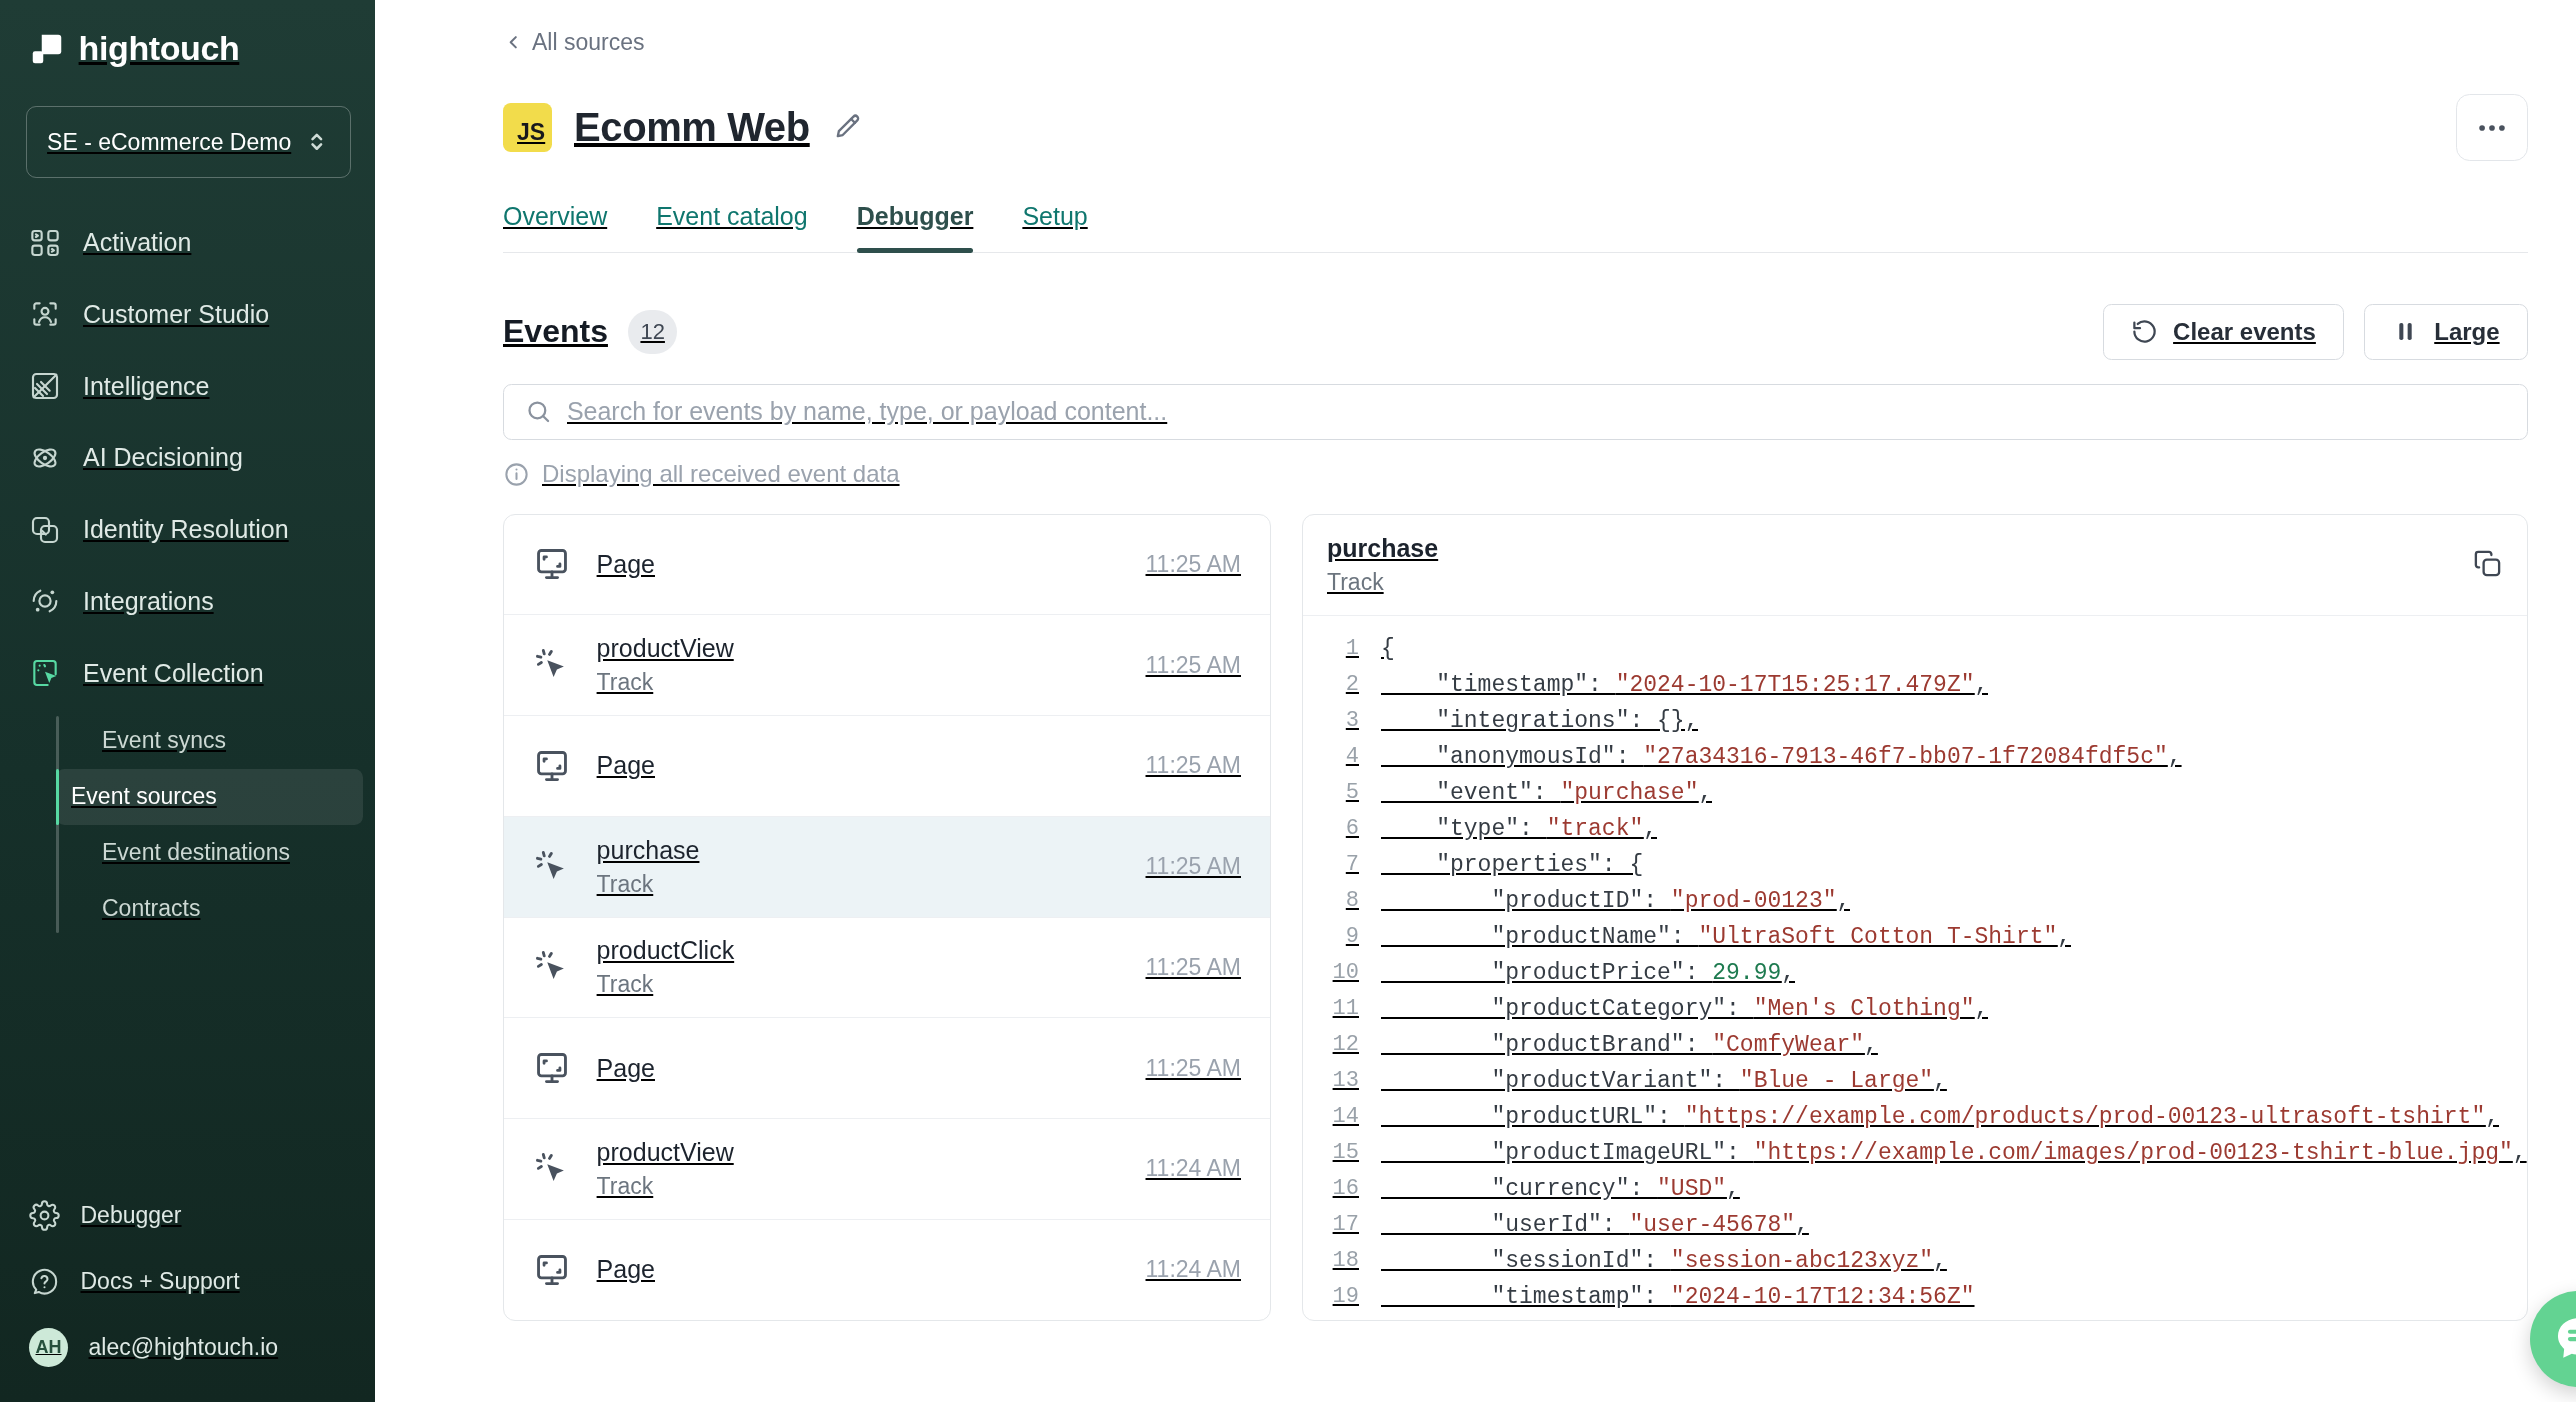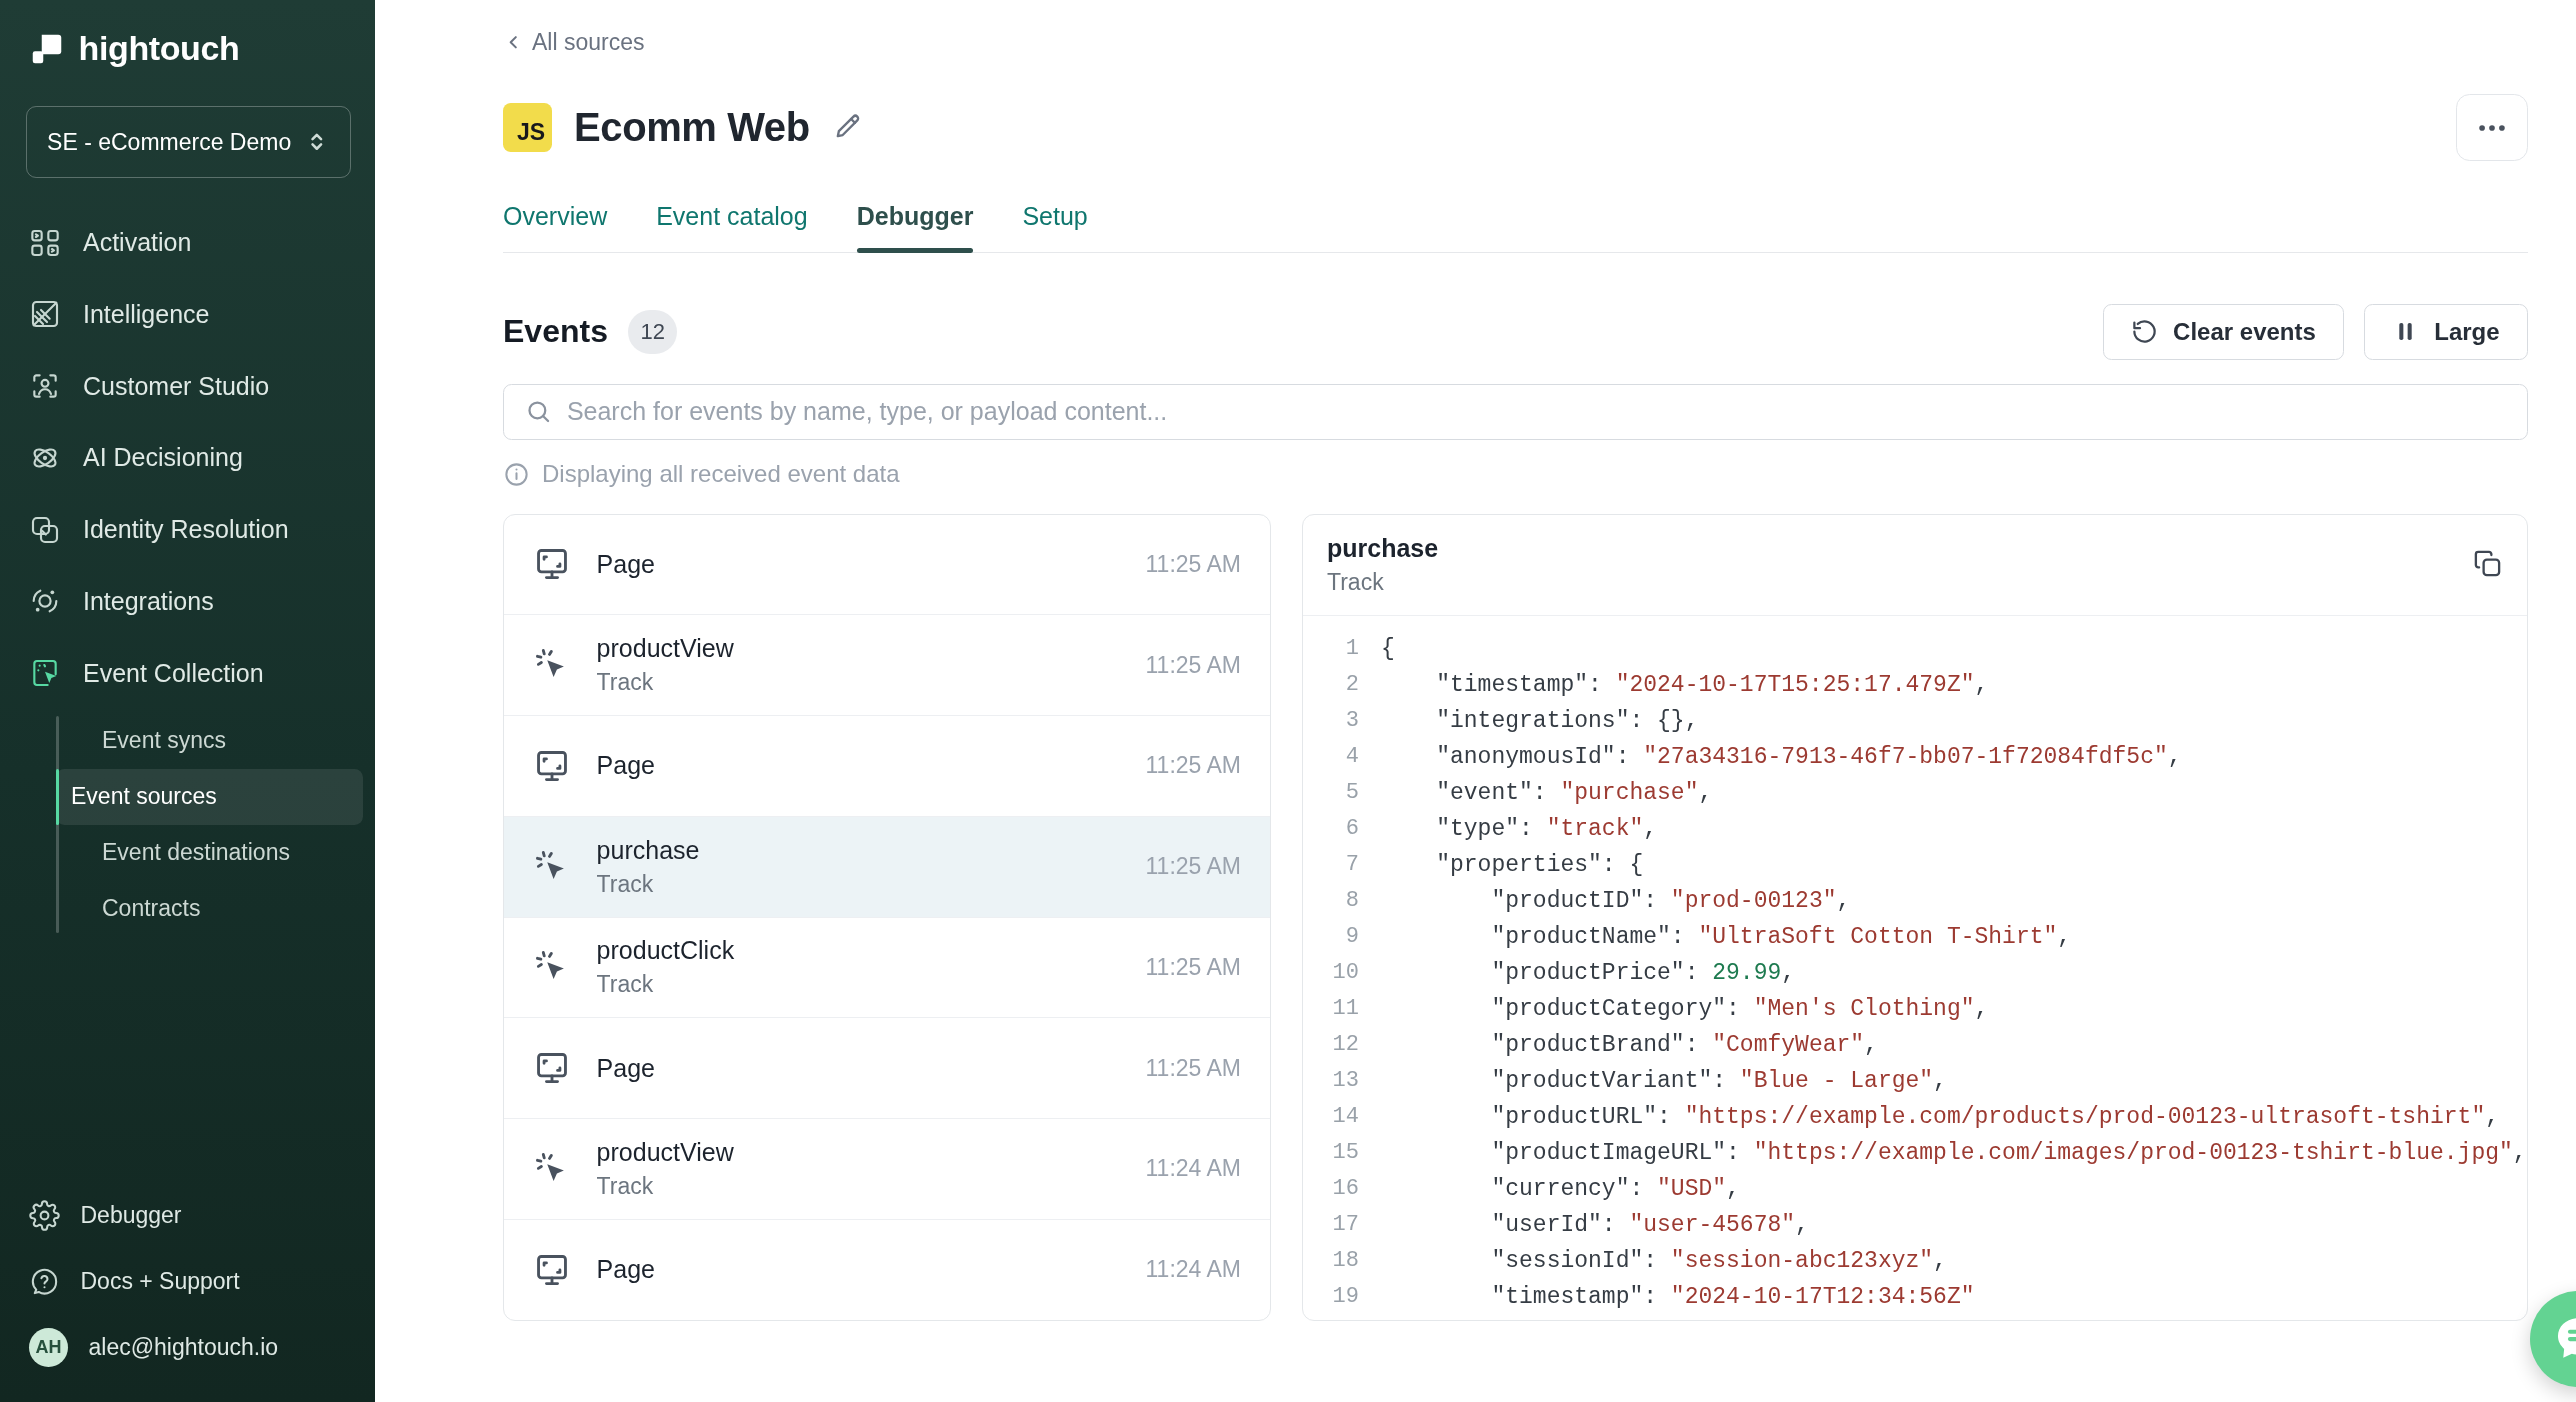--- a/index.html
+++ b/index.html
@@ -1,18 +1,18 @@
 <!DOCTYPE html>
 <html style="font-size:13.6px"><head>
 <meta charset="utf-8">
 <style>
   * { margin:0; padding:0; box-sizing:border-box; }
   html,body { width:2576px; height:1402px; }
   body { font-family:"Liberation Sans", sans-serif; background:#fff; overflow:hidden; }
-  .app { width:2352px; height:1402px; display:flex; }
+  .app { width:2352px; height:1402px; display:flex;text-decoration:underline; }
 
   
   .sidebar { width:375px; flex:none; background:linear-gradient(180deg,#1f3c35 0%,#16302a 55%,#122721 100%);
              color:#e4ede9; display:flex; flex-direction:column; padding:29px 0 24px; }
   .logo { display:flex; align-items:center; gap:13.6px; margin:0 0 0 29px; }
   .logo svg { width:36px; height:36px; }
   .brand { font-size:34px; font-weight:700; color:#fff; letter-spacing:-0.4px; }
   .workspace { margin:38px 24px 0 25.6px; height:72px; border:1.7px solid rgba(255,255,255,.28); border-radius:10.2px;
                background:transparent; color:#fff; display:flex; align-items:center; justify-content:space-between;
                padding:0 20.5px; font-size:23px; cursor:pointer; }
@@ -137,38 +137,38 @@
             <rect x="14.5" y="3" width="7" height="7" rx="1.8"></rect>
           <rect x="2.5" y="14" width="7" height="7" rx="1.8"></rect>
             <rect x="14.5" y="14" width="7" height="7" rx="1.8"></rect>
           <path d="m5.2 5.5 1.5 1-1.5 1"></path>
             <path d="m17.2 16.5 1.5 1-1.5 1"></path>
         </svg>
         <span>Activation</span>
       </div>
       <div class="nitem">
         <svg viewBox="0 0 24 24" fill="none" stroke="currentColor" stroke-width="1.6" stroke-linecap="round" stroke-linejoin="round">
-          <rect x="3" y="3" width="18" height="18" rx="2.5"></rect>
-          <path d="M3.5 20.5 20.5 3.5"></path>
-            <path d="M4.5 13.5 10.5 19.5"></path>
-            <path d="M6 10.5 13.5 18"></path>
-            <path d="M9 9l6.5 6.5"></path>
-        </svg>
-        <span>Intelligence</span>
-      </div>
-      <div class="nitem">
-        <svg viewBox="0 0 24 24" fill="none" stroke="currentColor" stroke-width="1.6" stroke-linecap="round" stroke-linejoin="round">
           <path d="M4 8V5.5A1.5 1.5 0 0 1 5.5 4H8"></path>
             <path d="M16 4h2.5A1.5 1.5 0 0 1 20 5.5V8"></path>
           <path d="M20 16v2.5a1.5 1.5 0 0 1-1.5 1.5H16"></path>
             <path d="M8 20H5.5A1.5 1.5 0 0 1 4 18.5V16"></path>
           <circle cx="12" cy="10" r="2.6"></circle>
             <path d="M7.5 18c.7-2.4 2.4-3.6 4.5-3.6s3.8 1.2 4.5 3.6"></path>
         </svg>
         <span>Customer Studio</span>
+      </div>
+      <div class="nitem">
+        <svg viewBox="0 0 24 24" fill="none" stroke="currentColor" stroke-width="1.6" stroke-linecap="round" stroke-linejoin="round">
+          <rect x="3" y="3" width="18" height="18" rx="2.5"></rect>
+          <path d="M3.5 20.5 20.5 3.5"></path>
+            <path d="M4.5 13.5 10.5 19.5"></path>
+            <path d="M6 10.5 13.5 18"></path>
+            <path d="M9 9l6.5 6.5"></path>
+        </svg>
+        <span>Intelligence</span>
       </div>
       <div class="nitem">
         <svg viewBox="0 0 24 24" fill="none" stroke="currentColor" stroke-width="1.6" stroke-linecap="round" stroke-linejoin="round">
           <ellipse cx="12" cy="12" rx="9" ry="4.5" transform="rotate(-35 12 12)"></ellipse>
           <ellipse cx="12" cy="12" rx="9" ry="4.5" transform="rotate(35 12 12)"></ellipse>
           <circle cx="12" cy="12" r="1.6" fill="currentColor" stroke="none"></circle>
         </svg>
         <span>AI Decisioning</span>
       </div>
       <div class="nitem">

